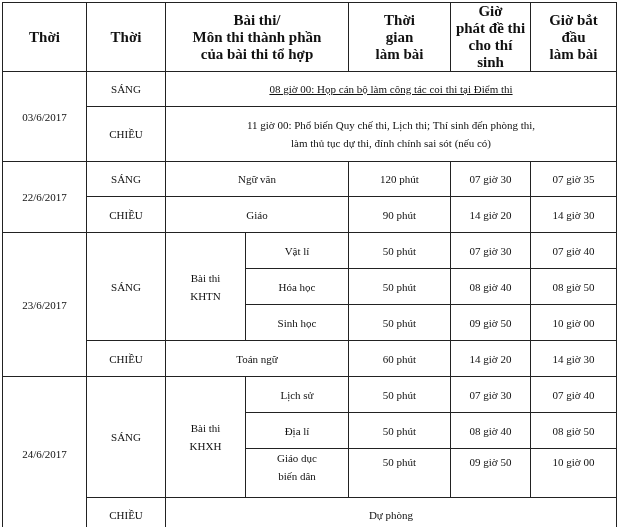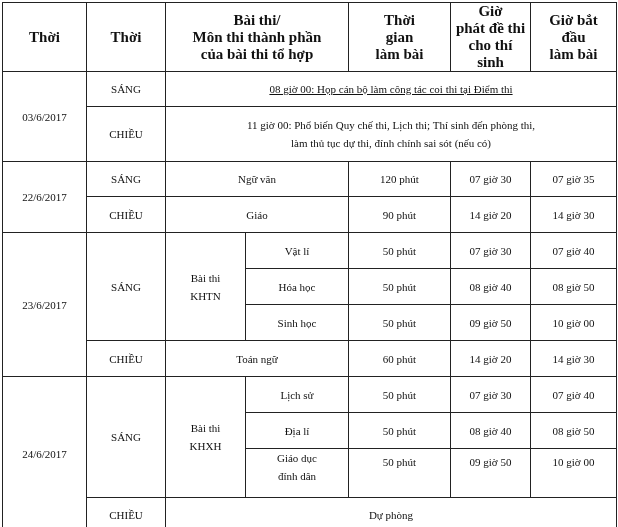--- a/index.html
+++ b/index.html
@@ -136,21 +136,21 @@
   </tr>
   <tr style="height:36px">
     <td>Địa lí</td>
     <td>50 phút</td>
     <td class="bold">08 giờ 40</td>
     <td class="bold">08 giờ 50</td>
   </tr>
   <tr style="height:49px">
     <td style="vertical-align:top;">
       <div>Giáo dục</div>
-      <div>đính dân</div>
+      <div>biến dân</div>
     </td>
     <td style="vertical-align:top;padding-top:4px">50 phút</td>
     <td class="bold" style="vertical-align:top;padding-top:4px">09 giờ 50</td>
     <td class="bold" style="vertical-align:top;padding-top:4px">10 giờ 00</td>
   </tr>
   <tr style="height:34px">
     <td>CHIỀU</td>
     <td colspan="5">Dự phòng</td>
   </tr>
 </tbody>

